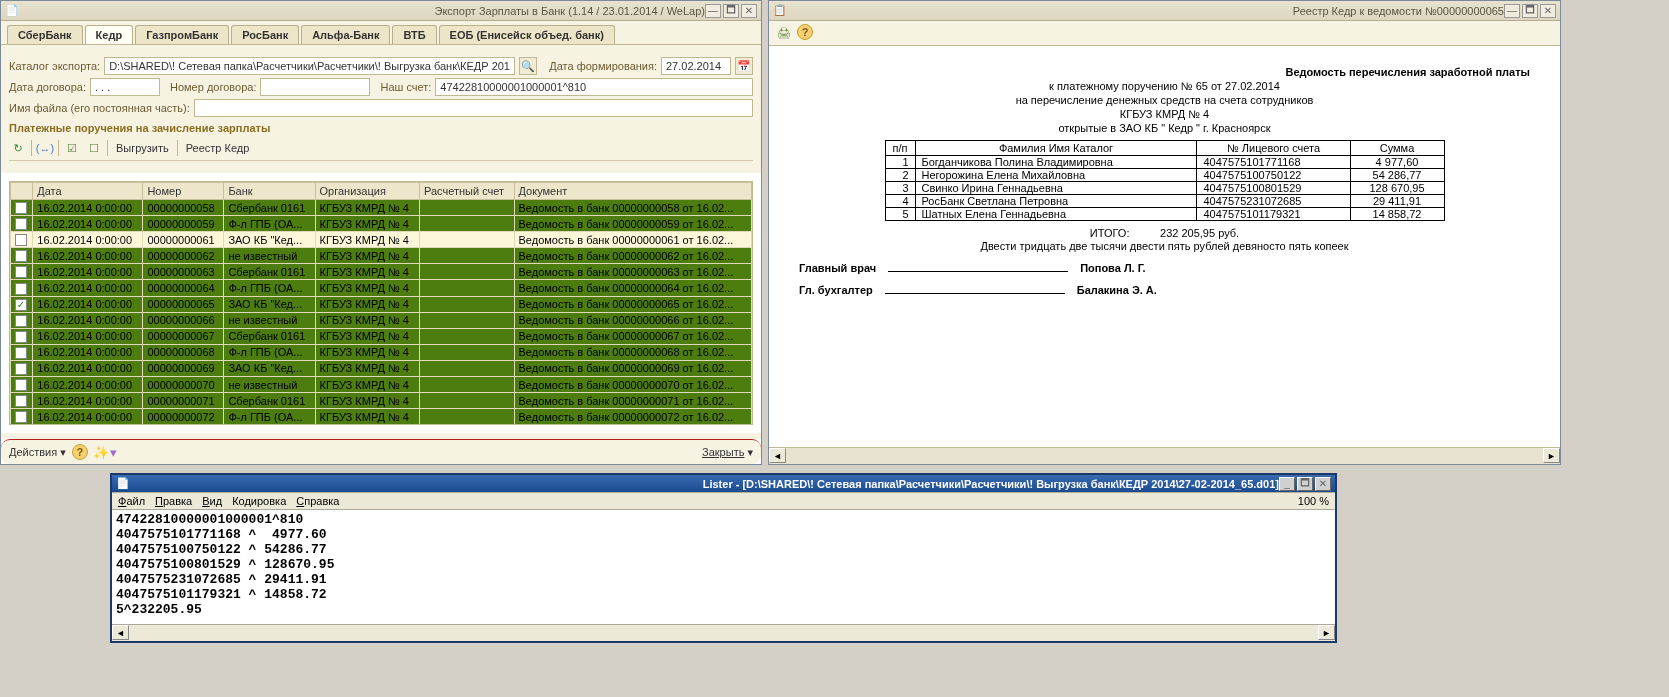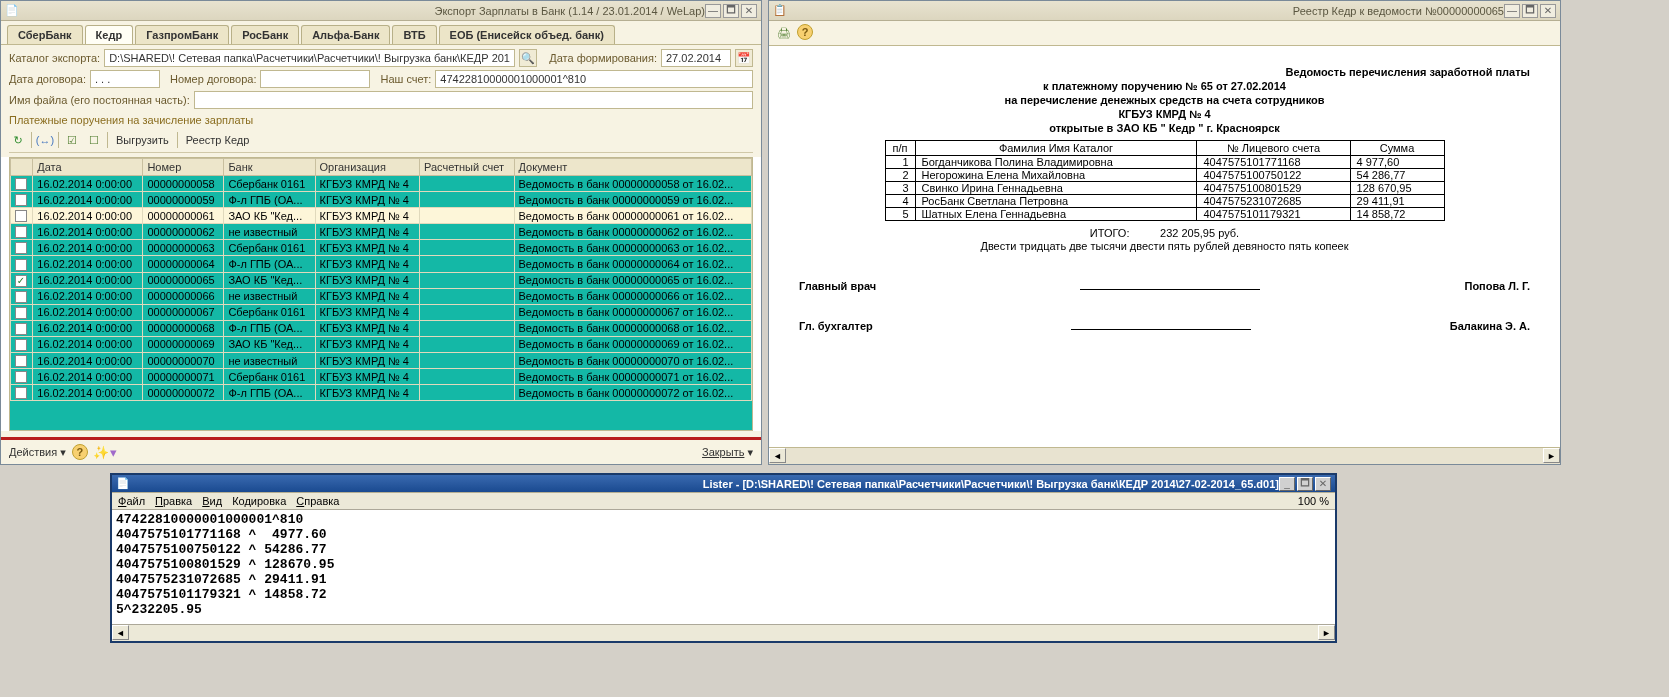--- a/index.html
+++ b/index.html
@@ -8,56 +8,56 @@
 .titlebar{height:20px;background:linear-gradient(#e8e3d0,#dcd6bf);display:flex;align-items:center;padding:0 4px;border-bottom:1px solid #b5ae92;}
 .titlebar-icon{width:14px;height:14px;margin-right:4px;display:flex;align-items:center;justify-content:center;}
 .titlebar-text{flex:1;color:#5a5640;font-weight:normal;overflow:hidden;white-space:nowrap;text-align:right;}
 .titlebar-btns{display:flex;gap:2px;}
 .tb-btn{width:16px;height:14px;border:1px solid #999;background:#f0ede0;display:flex;align-items:center;justify-content:center;font-size:10px;cursor:pointer;color:#666;}
 
 #win-left{left:0;top:0;width:762px;height:465px;}
 .tabs-row{padding:4px 6px 0;background:#f7f3e3;display:flex;gap:0;border-bottom:1px solid #c0b890;font-weight:bold;}
 .tab{padding:3px 10px;border:1px solid #b8b088;border-bottom:none;background:#ece5c8;border-radius:3px 3px 0 0;margin-right:2px;cursor:pointer;color:#333;}
 .tab.active{background:#fffef5;}
-.form-area{background:#f7f3e3;padding:4px 8px;}
+.form-area{background:#f7f3e3;padding:12px 8px;}
 .form-row{display:flex;align-items:center;margin-bottom:3px;gap:4px;}
 .form-label{color:#6b5a2e;white-space:nowrap;}
 .form-input{background:#fff;border:1px solid #c0b890;height:18px;padding:1px 4px;color:#333;}
 .browse-btn{width:18px;height:18px;border:1px solid #c0b890;background:#f0ebd5;display:flex;align-items:center;justify-content:center;cursor:pointer;}
-.section-hdr{color:#8a6d1f;font-weight:normal;padding:2px 0;}
+.section-hdr{color:#8a6d1f;font-weight:bold;padding:2px 0;}
 .toolbar{display:flex;align-items:center;gap:4px;padding:3px 0;border-bottom:1px solid #d0c8a8;}
 .tb-icon{width:18px;height:18px;cursor:pointer;display:flex;align-items:center;justify-content:center;color:#4a7a2a;}
 .tb-sep{width:1px;height:16px;background:#c0b890;}
 .tb-link{color:#333;cursor:pointer;padding:0 4px;}
-.grid-wrap{flex:1;overflow:auto;border:1px solid #c0b890;background:#14b8a6;margin:0 8px;}
+.grid-wrap{flex:1;overflow:auto;border:1px solid #c0b890;background:#4d7c0f;margin:8px 8px;}
 table.grid{border-collapse:collapse;width:100%;}
 .grid th{background:#ede6cb;border:1px solid #c8bf9f;padding:2px 4px;text-align:left;font-weight:normal;color:#333;position:sticky;top:0;}
 .grid td{border:1px solid #e0d9bc;padding:1px 4px;white-space:nowrap;overflow:hidden;}
 .grid tr.sel td{background:#fdf6d9;}
 .chk{width:12px;height:12px;border:1px solid #888;display:inline-block;vertical-align:middle;background:#fff;}
 .chk.on::after{content:"✓";font-size:10px;line-height:10px;color:#2a7a2a;display:block;text-align:center;}
-.footer{background:#f7f3e3;padding:4px 8px;display:flex;align-items:center;border-top:3px solid #b91c1c;gap:6px;}
+.footer{background:#f7f3e3;padding:4px 8px;display:flex;align-items:center;border-top:1px solid #b91c1c;gap:6px;border-radius:9px;}
 .footer-link{color:#333;cursor:pointer;}
 .footer-spacer{flex:1;}
 .help-icon{width:16px;height:16px;border-radius:50%;background:#f7d070;border:1px solid #c0a030;display:flex;align-items:center;justify-content:center;color:#7a5a10;font-weight:bold;cursor:pointer;}
 .wand{color:#a06aca;font-size:13px;cursor:pointer;}
 
 #win-right{left:768px;top:0;width:793px;height:465px;}
 .right-toolbar{background:#f7f3e3;padding:3px 6px;border-bottom:1px solid #c0b890;display:flex;gap:4px;}
 .doc-body{flex:1;background:#fff;padding:20px 30px;overflow:auto;color:#000;position:relative;}
 .doc-title{text-align:right;font-weight:bold;margin-bottom:2px;}
-.doc-sub{text-align:center;font-weight:bold;margin-bottom:2px;}
+.doc-sub{text-align:center;font-weight:normal;margin-bottom:2px;}
 table.report{border-collapse:collapse;margin:6px auto;width:560px;}
 .report th{border:1px solid #000;padding:1px 6px;font-weight:normal;text-align:center;background:#fff;}
 .report td{border:1px solid #000;padding:0 6px;}
-.report td.num{text-align:left;}
+.report td.num{text-align:center;}
 .report td.idx{text-align:right;width:30px;}
 .total-row{text-align:center;margin-top:2px;}
 .total-words{text-align:center;margin-top:1px;}
-.sign-row{display:flex;justify-content:space-between;gap:12px;margin-top:28px;align-items:baseline;}
+.sign-row{display:flex;justify-content:flex-start;gap:12px;margin-top:10px;align-items:baseline;}
 .sign-line{border-bottom:1px solid #000;width:180px;display:inline-block;}
 .scroll-corner{position:absolute;bottom:0;right:0;left:0;height:17px;background:#e8e3d0;border-top:1px solid #c0b890;}
 
 #win-lister{left:110px;top:473px;width:1227px;height:170px;border:2px solid #1a3a6a;}
 #win-lister .titlebar{background:linear-gradient(#3a6ab0,#1a4a90);color:#fff;height:18px;}
 #win-lister .titlebar-text{color:#fff;font-weight:bold;}
 #win-lister .tb-btn{background:#d0d0d0;border-color:#fff #666 #666 #fff;}
 .lister-menu{background:#ece9d8;padding:2px 6px;display:flex;gap:10px;border-bottom:1px solid #aca899;}
 .lister-menu span{cursor:pointer;}
 .lister-menu span u{text-decoration:underline;}

